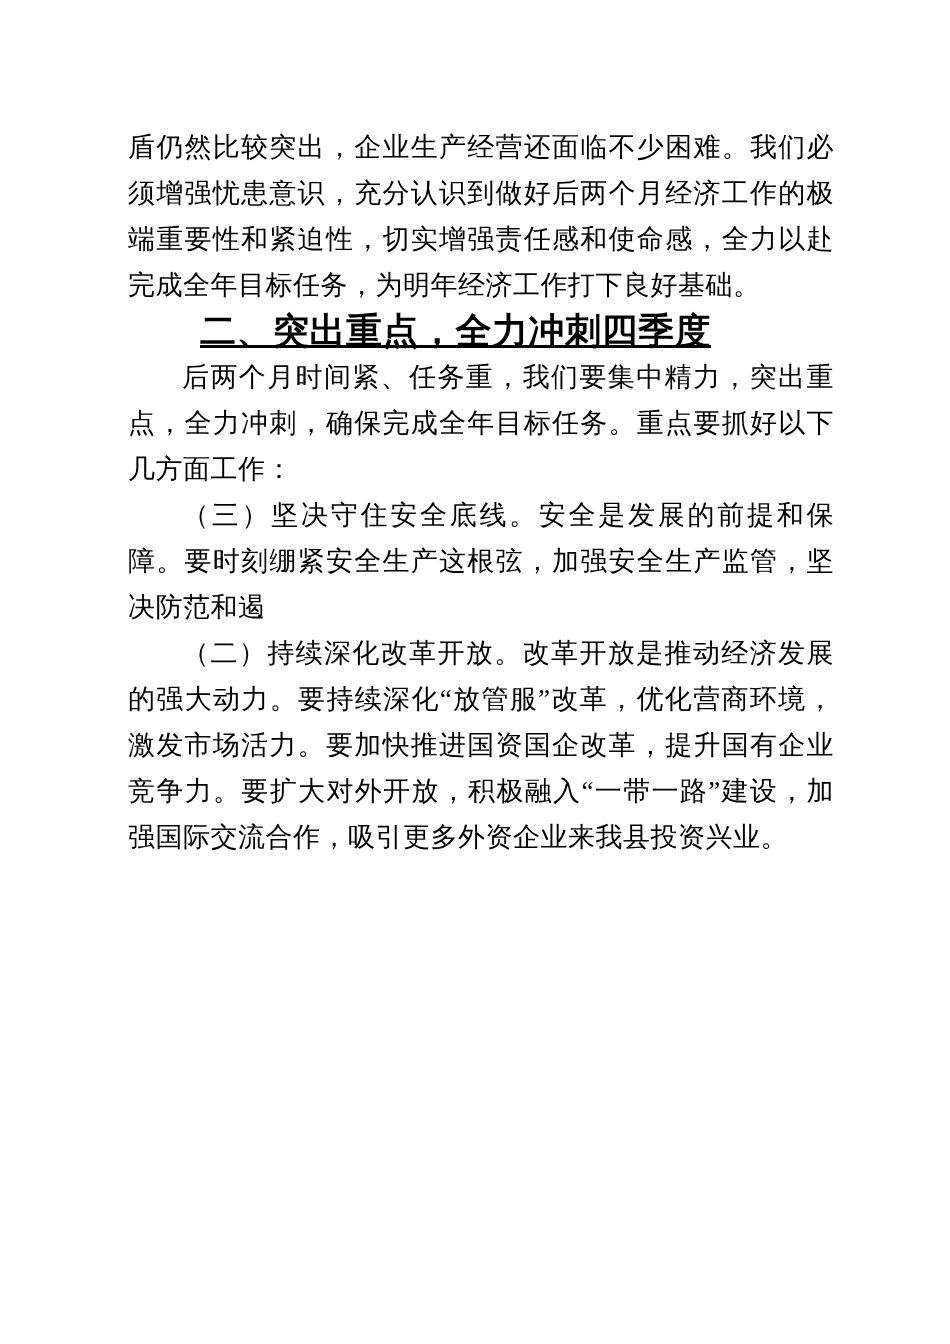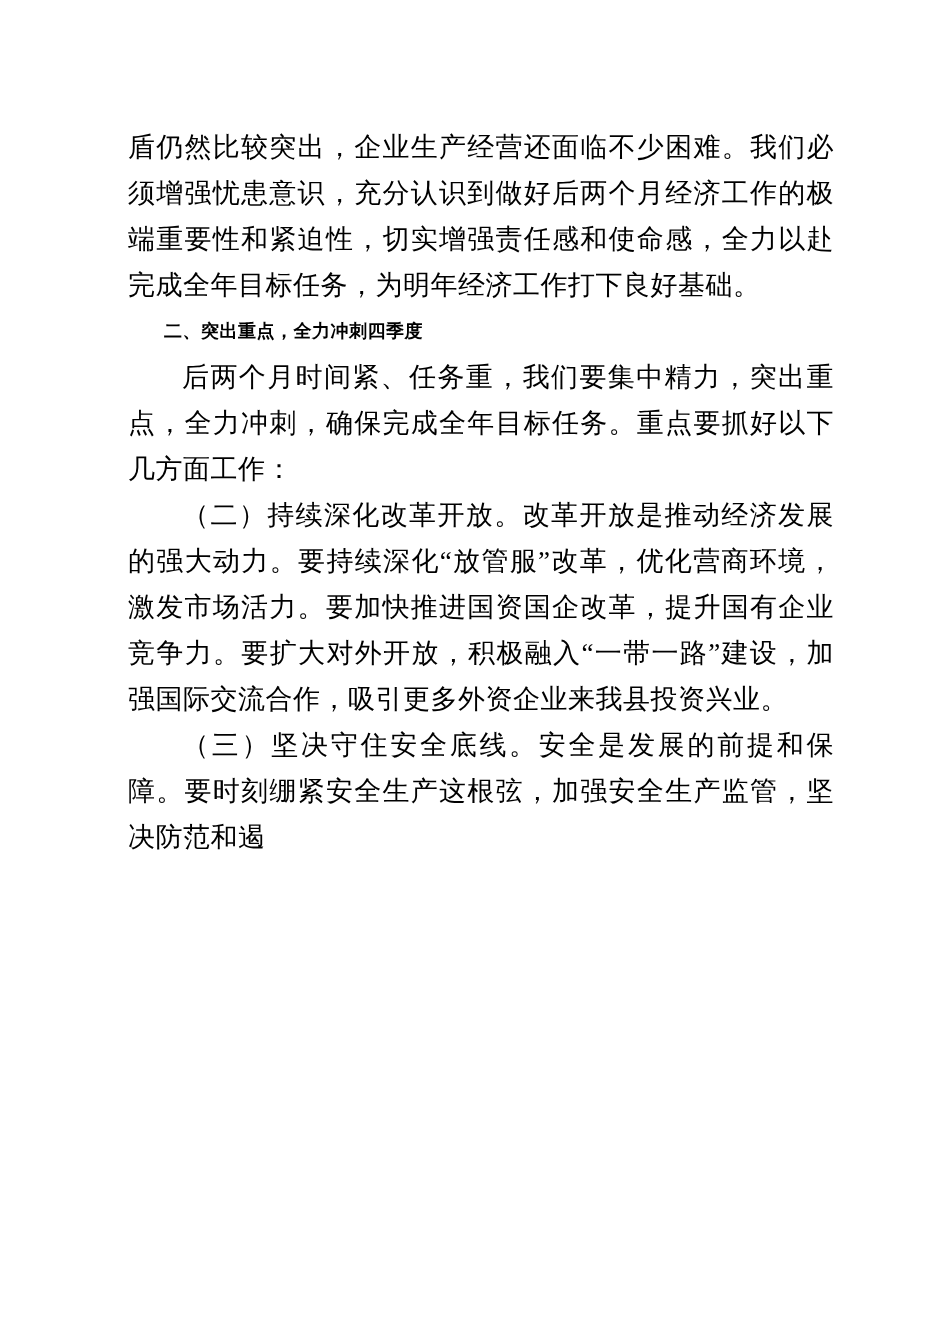--- a/index.html
+++ b/index.html
@@ -29,29 +29,30 @@
     text-justify: inter-character;
     letter-spacing: 0.5px;
     font-weight: 400;
   }
   .para.indent {
     text-indent: 2em;
   }
   .heading {
     margin: 0;
     font-family: "Liberation Sans", "DejaVu Sans", sans-serif;
-    font-size: 18px;
+    font-size: 36px;
     line-height: 46px;
     font-weight: 700;
     text-indent: 2em;
     letter-spacing: 0.5px;
+    text-decoration: underline;
   }
 </style>
 </head>
 <body style="background: rgb(255, 255, 255);">
 
 <div class="page" style="color: rgb(0, 0, 0);">
   <p class="para">盾仍然比较突出，企业生产经营还面临不少困难。我们必须增强忧患意识，充分认识到做好后两个月经济工作的极端重要性和紧迫性，切实增强责任感和使命感，全力以赴完成全年目标任务，为明年经济工作打下良好基础。</p>
   <h2 class="heading">二、突出重点，全力冲刺四季度</h2>
   <p class="para indent">后两个月时间紧、任务重，我们要集中精力，突出重点，全力冲刺，确保完成全年目标任务。重点要抓好以下几方面工作：</p>
+  <p class="para indent">（三）坚决守住安全底线。安全是发展的前提和保障。要时刻绷紧安全生产这根弦，加强安全生产监管，坚决防范和遏</p>
   <p class="para indent">（二）持续深化改革开放。改革开放是推动经济发展的强大动力。要持续深化“放管服”改革，优化营商环境，激发市场活力。要加快推进国资国企改革，提升国有企业竞争力。要扩大对外开放，积极融入“一带一路”建设，加强国际交流合作，吸引更多外资企业来我县投资兴业。</p>
-  <p class="para indent">（三）坚决守住安全底线。安全是发展的前提和保障。要时刻绷紧安全生产这根弦，加强安全生产监管，坚决防范和遏</p>
 </div>
 
 </body></html>

